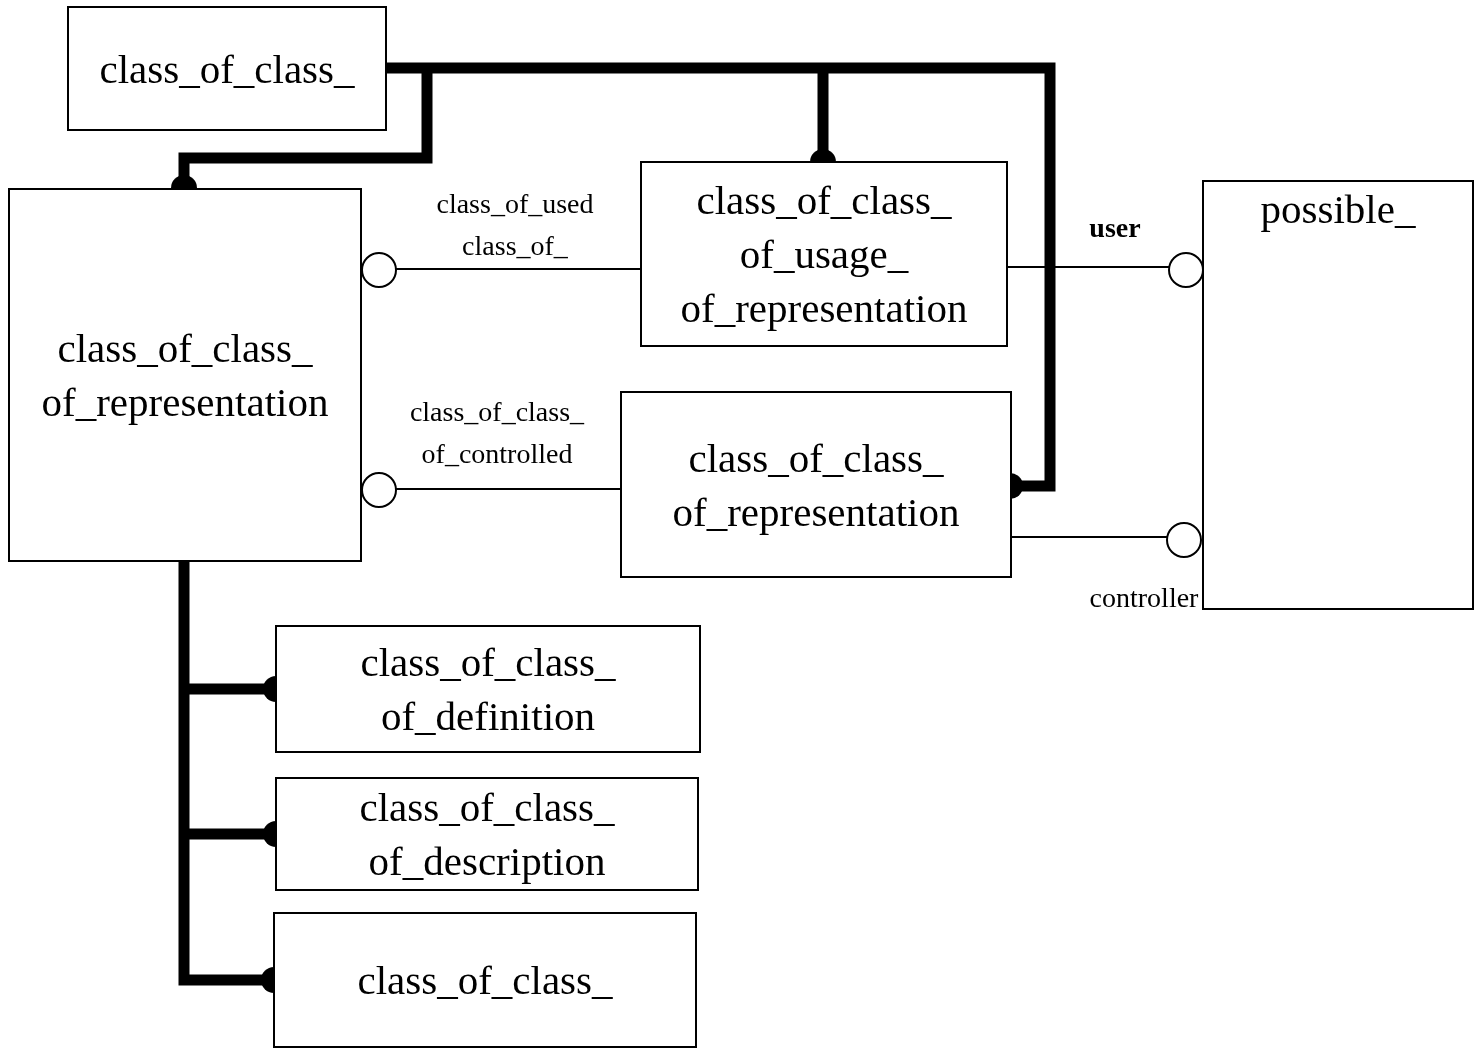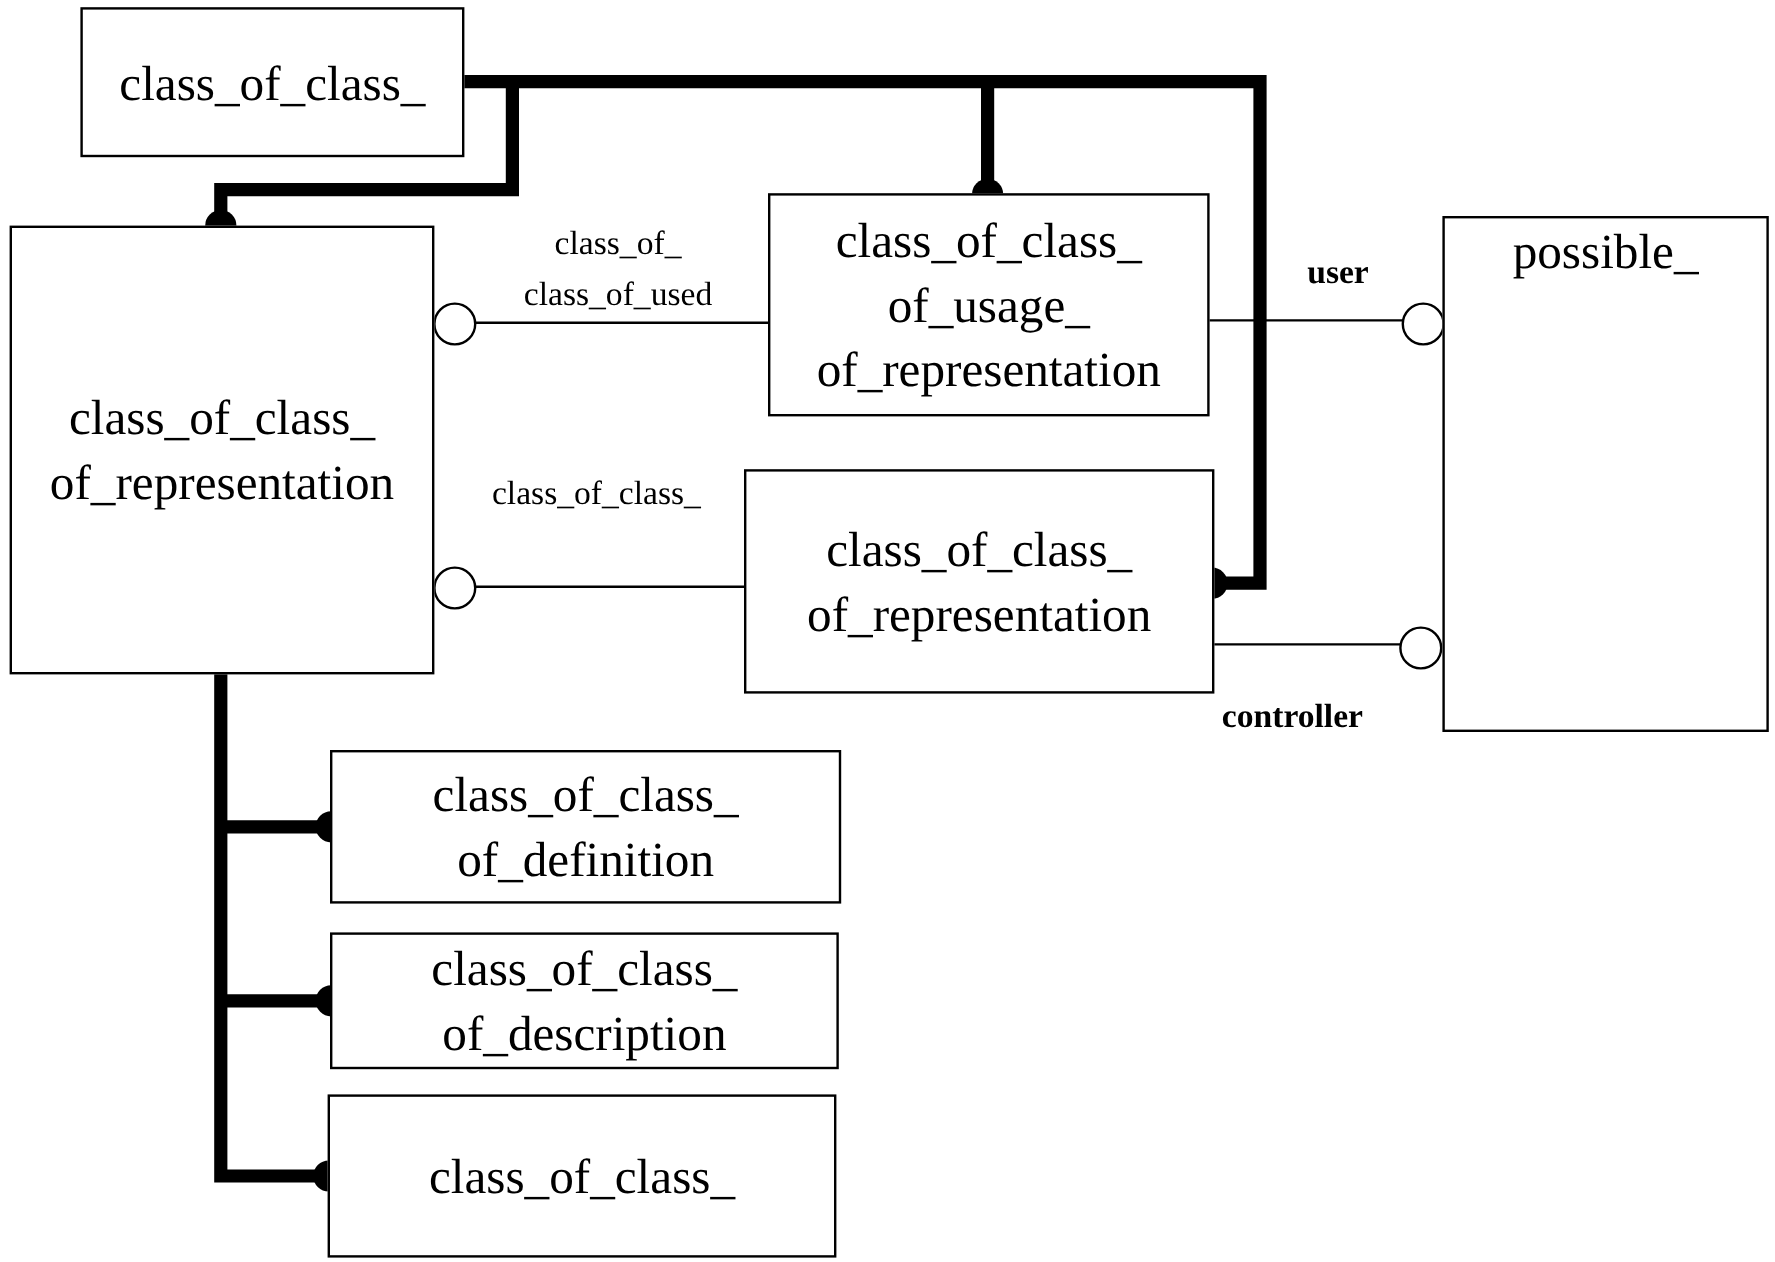--- a/index.html
+++ b/index.html
@@ -75,27 +75,28 @@
 <div class="box" style="left:275px;top:777px;width:424px;height:114px;">
   <span>class_of_class_</span>
   <span>of_description</span>
 </div>
 
 <div class="box" style="left:273px;top:912px;width:424px;height:136px;">
   <span>class_of_class_</span>
 </div>
 
 <div class="lbl" style="left:410px;top:183px;width:210px;">
+  <span>class_of_used</span>
   <span>class_of_</span>
-  <span>class_of_used</span>
 </div>
 
 <div class="lbl" style="left:382px;top:391px;width:230px;">
   <span>class_of_class_</span>
+  <span>of_controlled</span>
 </div>
 
 <div class="lbl" style="left:1075px;top:207px;width:80px;font-weight:bold;">
   <span>user</span>
 </div>
 
-<div class="lbl" style="left:1002px;top:577px;width:150px;font-weight:bold;">
+<div class="lbl" style="left:1069px;top:577px;width:150px;">
   <span>controller</span>
 </div>
 
 </body></html>

